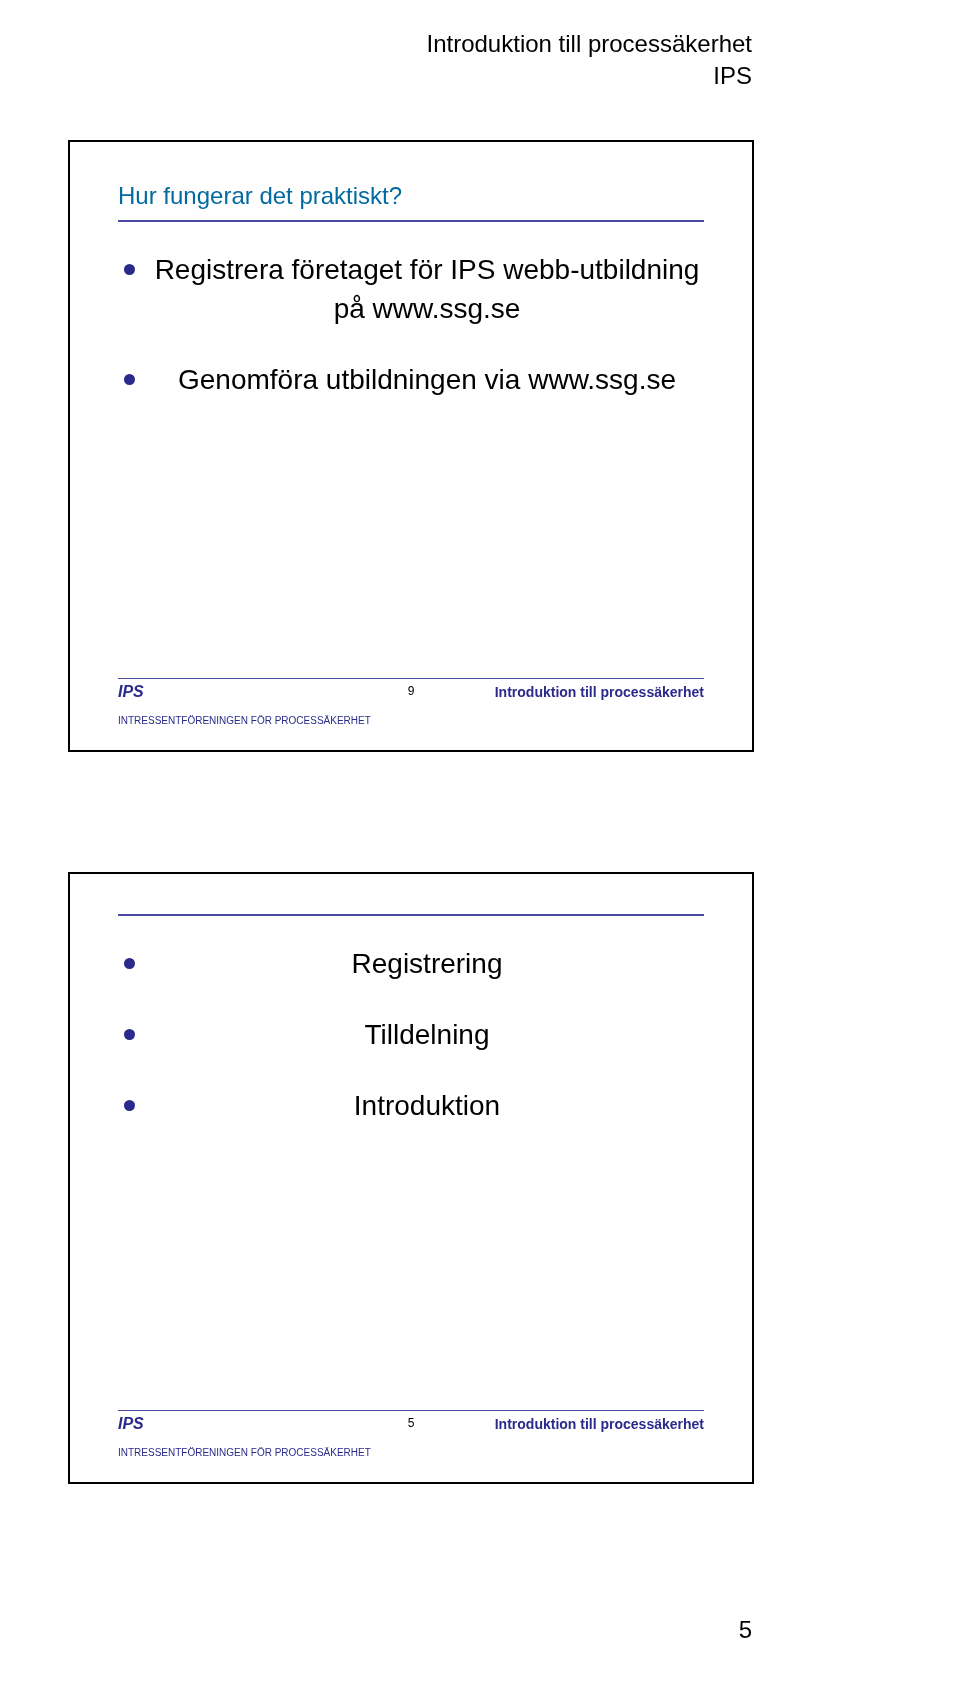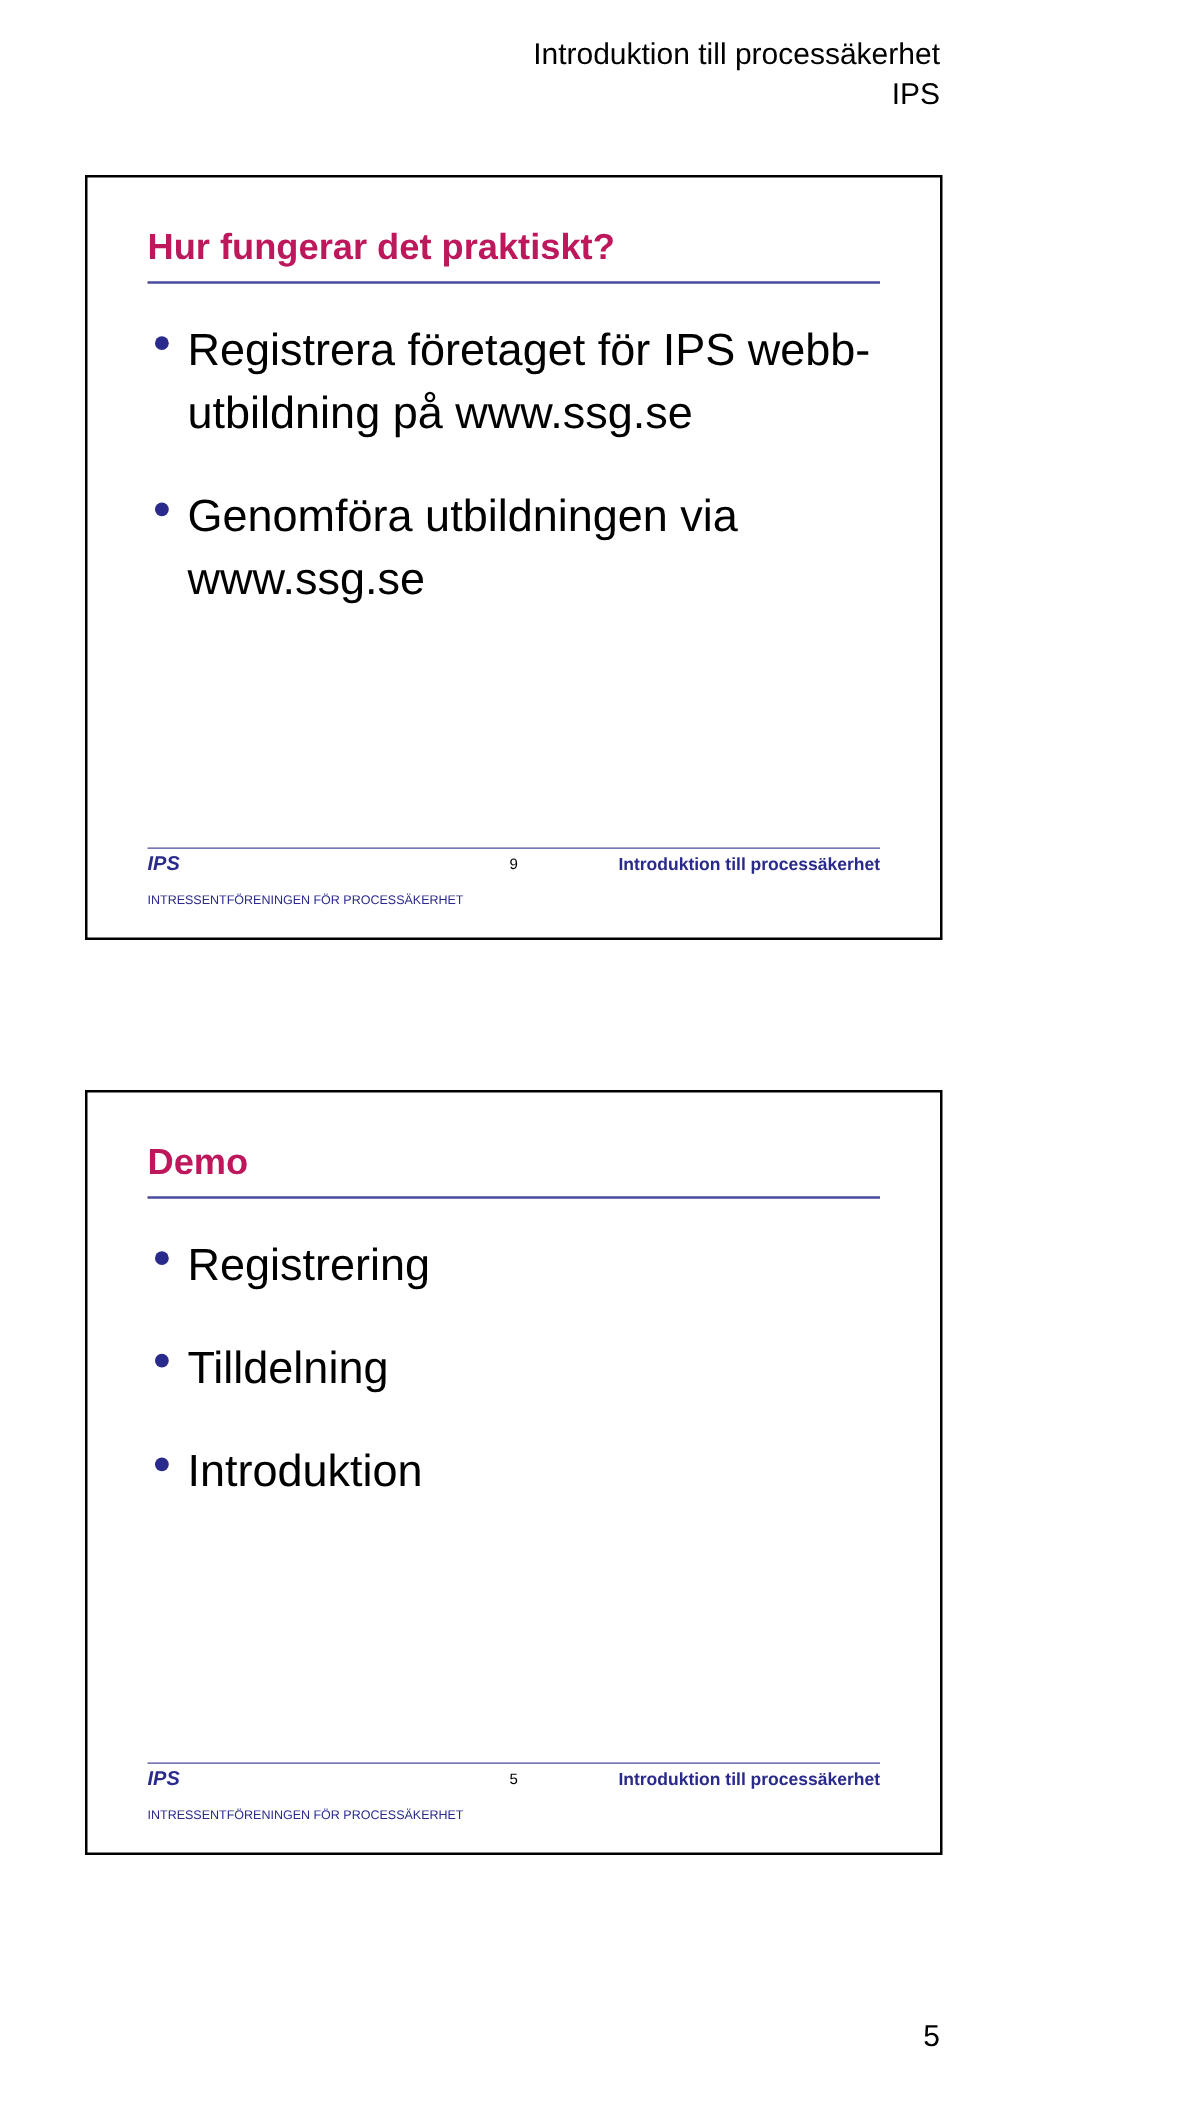--- a/index.html
+++ b/index.html
@@ -34,42 +34,43 @@
     border: 2px solid #000;
     background: #ffffff;
     box-sizing: border-box;
     padding: 40px 48px 24px 48px;
     width: 100%;
     height: 612px;
     position: relative;
     margin-bottom: 120px;
   }
   .slide-title {
-    color: #be185d;
-    font-size: 29px;
-    font-weight: bold;
+    color: #0369a1;
+    font-size: 24px;
+    font-weight: normal;
     margin: 0 0 10px 0;
   }
   .slide-rule {
     height: 2px;
     background: #4a4aa0;
     margin: 0 0 28px 0;
   }
   .bullets {
     list-style: none;
     padding: 0;
     margin: 0;
   }
   .bullets > li {
     position: relative;
     padding-left: 32px;
-    font-size: 36px;
+    font-size: 28px;
     color: #000;
     line-height: 1.4;
     margin-bottom: 32px;
+    text-align: center;
   }
   .bullets > li::before {
     content: "";
     position: absolute;
     left: 6px;
     top: 14px;
     width: 11px;
     height: 11px;
     background: #2a2a8c;
     border-radius: 50%;
@@ -143,21 +144,20 @@
         <div class="ftop">
           <span class="brand">IPS</span>
           <span class="ftitle">Introduktion till processäkerhet</span>
         </div>
         <span class="num">9</span>
         <div class="sub">INTRESSENTFÖRENINGEN FÖR PROCESSÄKERHET</div>
       </div>
     </div>
 
     <div class="slide">
-      <h2 class="slide-title">Demo</h2>
       <div class="slide-rule"></div>
       <ul class="bullets">
         <li>Registrering</li>
         <li>Tilldelning</li>
         <li>Introduktion</li>
       </ul>
       <div class="slide-footer">
         <div class="ftop">
           <span class="brand">IPS</span>
           <span class="ftitle">Introduktion till processäkerhet</span>

